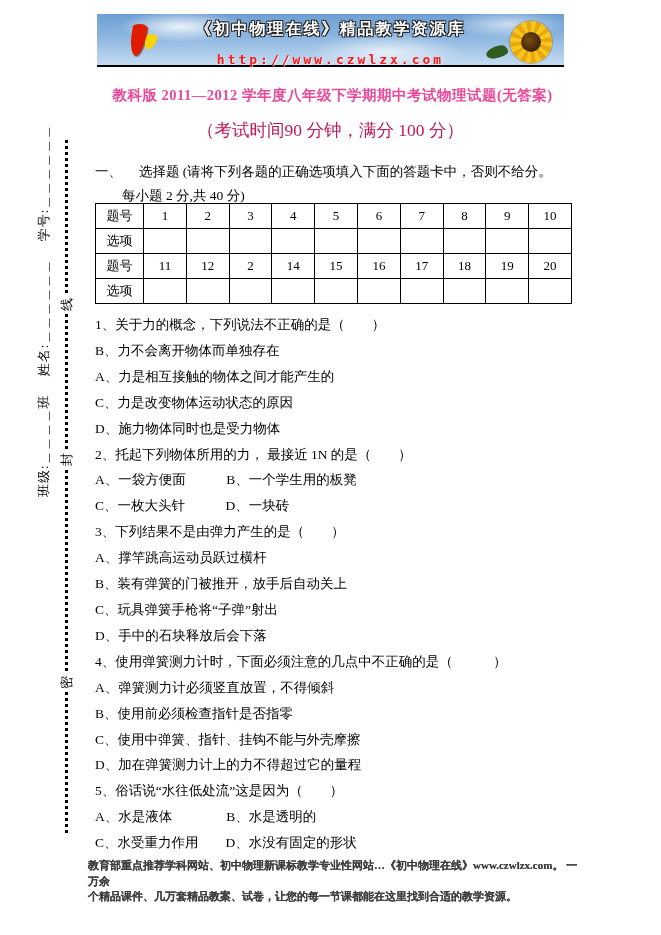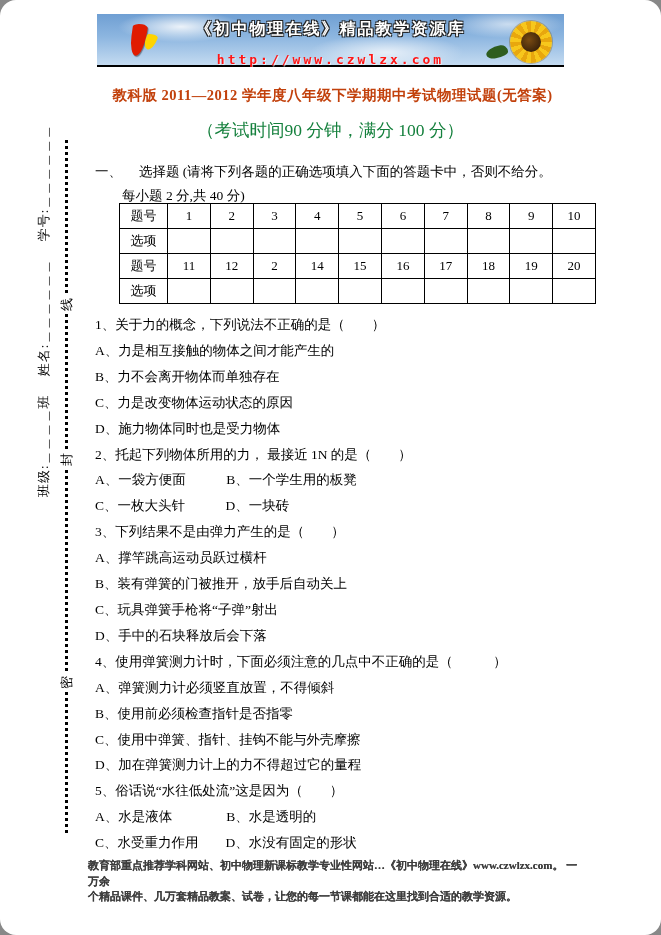--- a/index.html
+++ b/index.html
@@ -6,21 +6,20 @@
   html, body { background: #888; }
   .page {
     position: relative;
     width: 661px;
     height: 935px;
     margin: 0 auto;
     background: #ffffff;
     overflow: hidden;
     font-family: "Liberation Serif", serif;
     color: #000;
-    border-radius: 16px;
   }
 
   
   .banner {
     position: absolute;
     left: 97px; top: 14px;
     width: 467px; height: 53px;
     background:
       radial-gradient(ellipse 90px 22px at 18% 25%, rgba(255,255,255,.85), rgba(255,255,255,0) 70%),
       radial-gradient(ellipse 110px 26px at 62% 75%, rgba(255,255,255,.7), rgba(255,255,255,0) 70%),
@@ -80,42 +79,41 @@
     background: #2e5d1f;
     border-radius: 70% 30% 60% 40% / 60% 60% 40% 40%;
     transform: rotate(-10deg);
   }
 
   
   .doc-title {
     position: absolute; left: 4px; right: 0; top: 86px;
     text-align: center;
     font-size: 14.5px; font-weight: bold;
-    color: #c2410c;
+    color: #ec4899;
     letter-spacing: .5px;
   }
   .doc-subtitle {
     position: absolute; left: 0; right: 0; top: 118px;
     text-align: center;
     font-size: 17.5px;
-    color: #15803d;
+    color: #be185d;
   }
 
   
   .section-head { position: absolute; left: 95px; top: 160px; width: 480px; font-size: 13.5px; line-height: 24px; }
   .section-head .l2 { padding-left: 27px; }
 
   
   .answer-table {
     position: absolute; left: 95px; top: 203px;
     border-collapse: collapse;
     table-layout: fixed;
     width: 477px;
     font-size: 13px;
-    margin-left: 24px;
   }
   .answer-table td {
     border: 1px solid #000;
     height: 25px;
     text-align: center;
     vertical-align: middle;
     overflow: hidden;
   }
   .answer-table td.hd { width: 48px; }
 
@@ -243,22 +241,22 @@
       <td></td>
       <td></td>
       <td></td>
     </tr>
   </tbody>
     </table>
 
   <div class="questions">
     <div class="q">
       <div class="q-line">1、关于力的概念，下列说法不正确的是（　　）</div>
+      <div class="q-line">B、力不会离开物体而单独存在</div>
       <div class="q-line">A、力是相互接触的物体之间才能产生的</div>
-      <div class="q-line">B、力不会离开物体而单独存在</div>
       <div class="q-line">C、力是改变物体运动状态的原因</div>
       <div class="q-line">D、施力物体同时也是受力物体</div>
     </div>
     <div class="q">
       <div class="q-line">2、托起下列物体所用的力， 最接近 1N 的是（　　）</div>
       <div class="q-line">A、一袋方便面　　　B、一个学生用的板凳</div>
       <div class="q-line">C、一枚大头针　　　D、一块砖</div>
     </div>
     <div class="q">
       <div class="q-line">3、下列结果不是由弹力产生的是（　　）</div>

